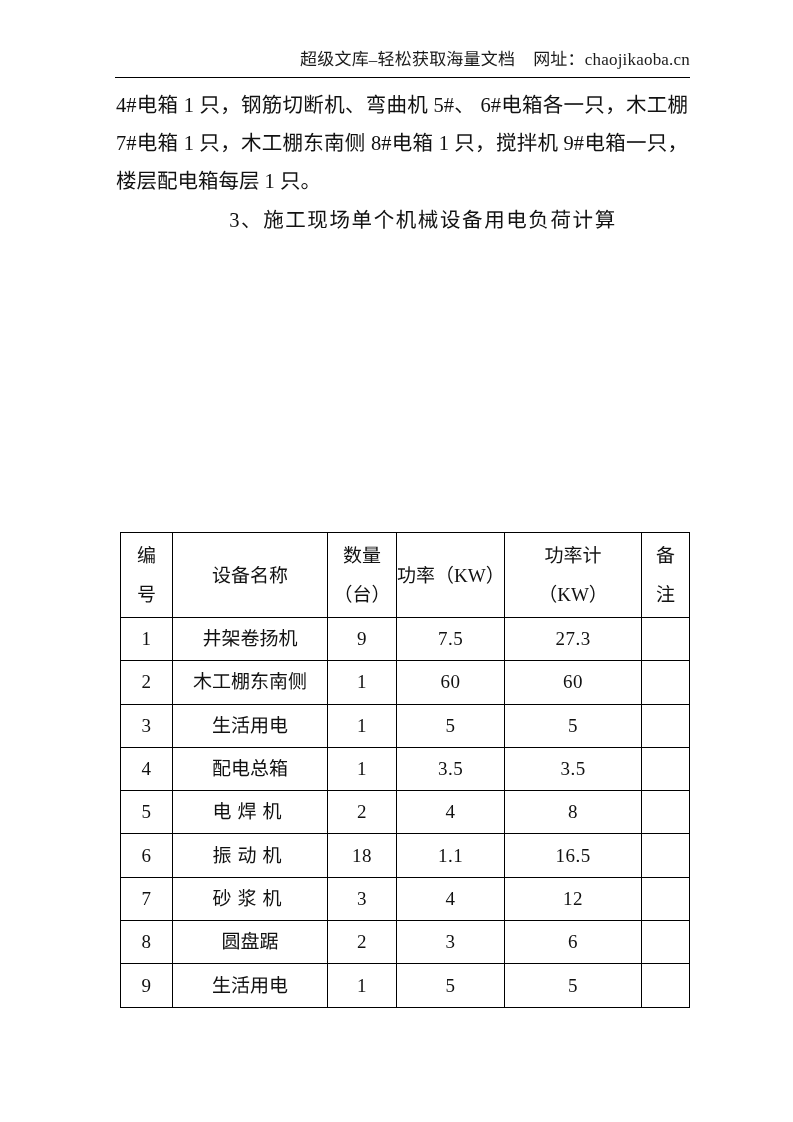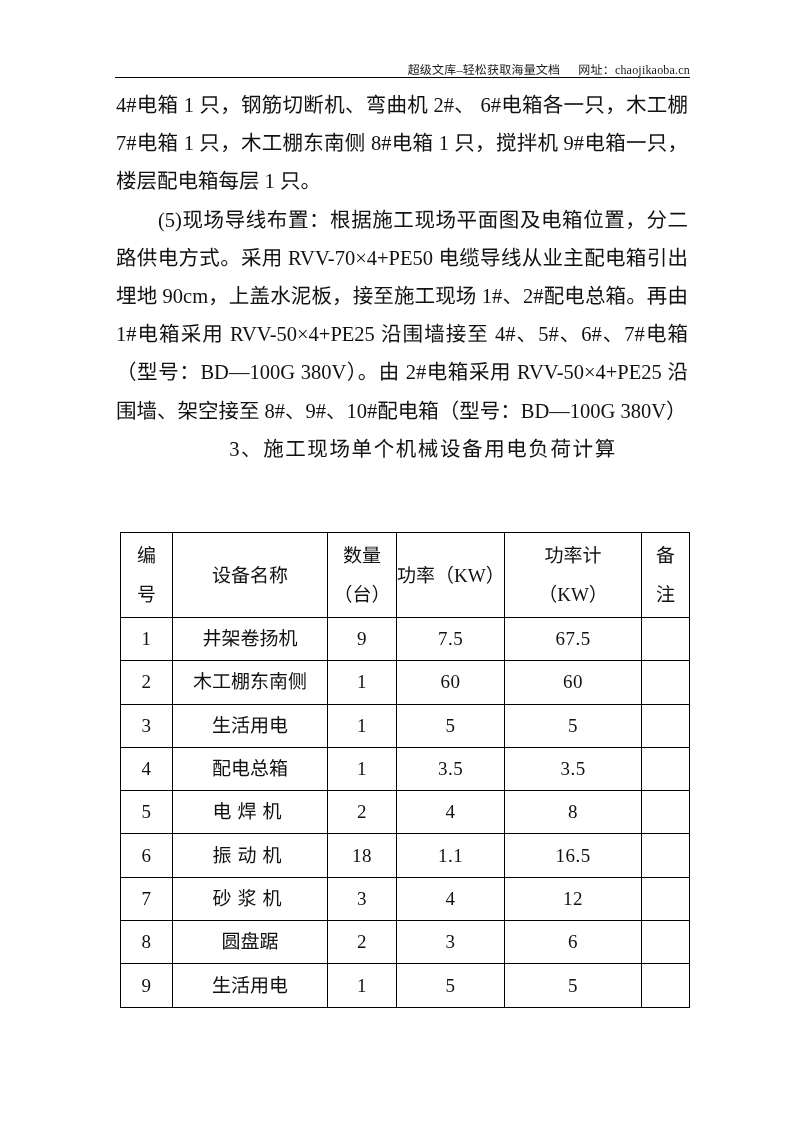--- a/index.html
+++ b/index.html
@@ -36,23 +36,23 @@
   .page-header .hdr-line {
     position: absolute;
     left: 0;
     right: 0;
     bottom: 0;
     border-bottom: 1.4px solid #000000;
   }
   .page-header .hdr-text {
     position: absolute;
     right: 0;
-    bottom: 1px;
+    bottom: 11px;
     white-space: nowrap;
-    font-size: 12px;
+    font-size: 17px;
     line-height: 14px;
     letter-spacing: 0.2px;
     color: #1a1a1a;
   }
   .page-header .hdr-text .seg-url-label {
     margin-left: 18px;
   }
   .page-header .hdr-text .seg-url {
     font-family: "Liberation Serif", serif;
   }
@@ -142,22 +142,21 @@
 <div class="page">
 
   <div class="page-header">
     <div class="hdr-text">
       <span class="seg-site">超级文库–轻松获取海量文档</span><span class="seg-url-label">网址：</span><span class="seg-url">chaojikaoba.cn</span>
     </div>
     <div class="hdr-line"></div>
   </div>
 
   <div class="body-text">
-    <p class="para">4#电箱 1 只，钢筋切断机、弯曲机 2#、 6#电箱各一只，木工棚 7#电箱 1 只，木工棚东南侧 8#电箱 1 只，搅拌机 9#电箱一只，楼层配电箱每层 1 只。</p>
-    <p class="para indent">(5)现场导线布置：根据施工现场平面图及电箱位置，分二路供电方式。采用 RVV-70×4+PE50 电缆导线从业主配电箱引出埋地 90cm，上盖水泥板，接至施工现场 1#、2#配电总箱。再由 1#电箱采用 RVV-50×4+PE25 沿围墙接至 4#、5#、6#、7#电箱（型号：BD—100G 380V）。由 2#电箱采用 RVV-50×4+PE25 沿围墙、架空接至 8#、9#、10#配电箱（型号：BD—100G 380V）</p>
+    <p class="para">4#电箱 1 只，钢筋切断机、弯曲机 5#、 6#电箱各一只，木工棚 7#电箱 1 只，木工棚东南侧 8#电箱 1 只，搅拌机 9#电箱一只，楼层配电箱每层 1 只。</p>
     <h3 class="heading-3">3、施工现场单个机械设备用电负荷计算</h3>
   </div>
 
   <div class="load-table-wrap">
     <table class="load-table">
       <colgroup>
         <col class="col-no">
         <col class="col-name">
         <col class="col-qty">
         <col class="col-power">
@@ -189,21 +188,21 @@
             <span class="stacked">注</span>
           </th>
         </tr>
       </thead>
       <tbody>
           <tr>
             <td class="num">1</td>
             <td>井架卷扬机</td>
             <td class="num">9</td>
             <td class="num">7.5</td>
-            <td class="num">67.5</td>
+            <td class="num">27.3</td>
             <td></td>
           </tr>
           <tr>
             <td class="num">2</td>
             <td>木工棚东南侧</td>
             <td class="num">1</td>
             <td class="num">60</td>
             <td class="num">60</td>
             <td></td>
           </tr>

